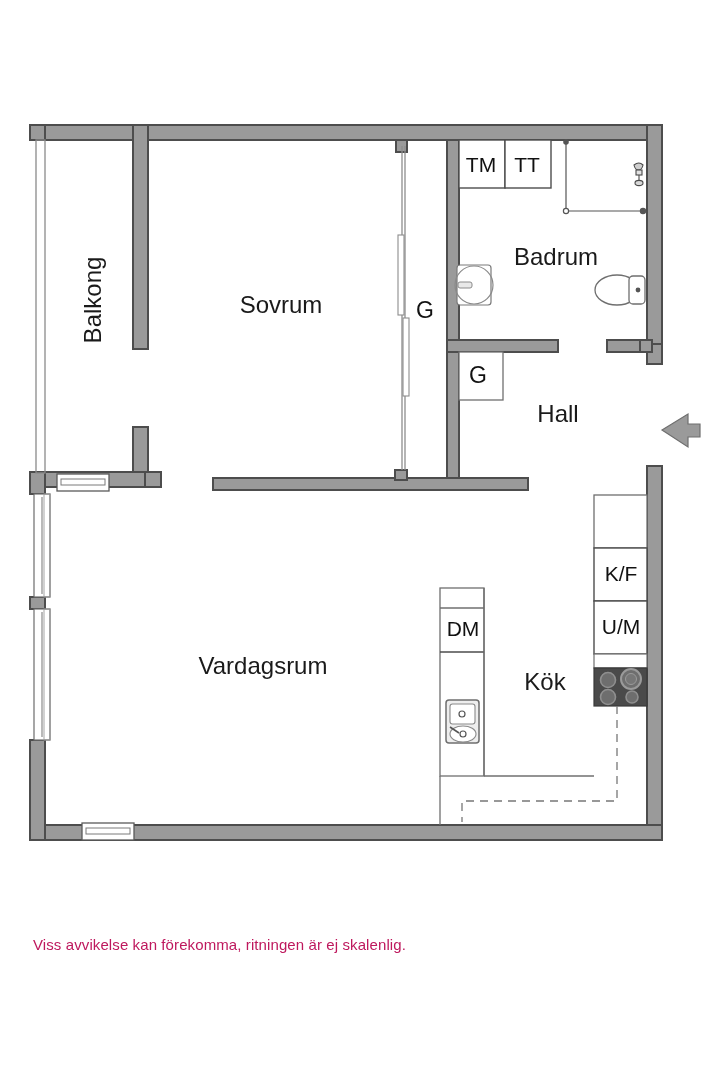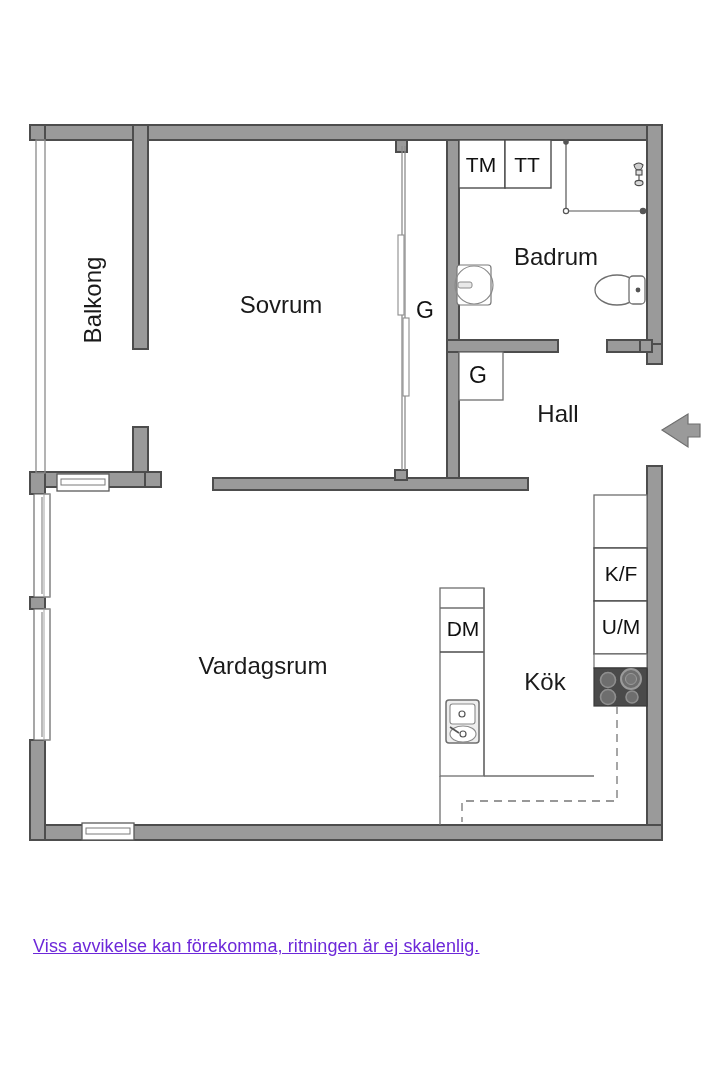--- a/index.html
+++ b/index.html
@@ -30,26 +30,25 @@
   .glabel{
     font-family:"Liberation Sans","DejaVu Sans",sans-serif;
     fill:#111;
     font-size:23px;
     text-anchor:middle;
     dominant-baseline:middle;
   }
   .caption{
     position:absolute;
     left:33px;top:936px;
-    font-size:18px;
-    color:#6d28d9;
+    font-size:15px;
+    color:#be185d;
     letter-spacing:0.1px;
     font-family:"Liberation Sans","DejaVu Sans",sans-serif;
     white-space:nowrap;
-    text-decoration:underline;
   }
 </style>
 </head>
 <body>
 
 <div id="plan-wrap">
 <svg id="floorplan" width="720" height="1080" viewBox="0 0 720 1080">
 
   <g fill="#9a9a9a" stroke="#4d4d4d" stroke-width="1.6" shape-rendering="crispEdges">
 

